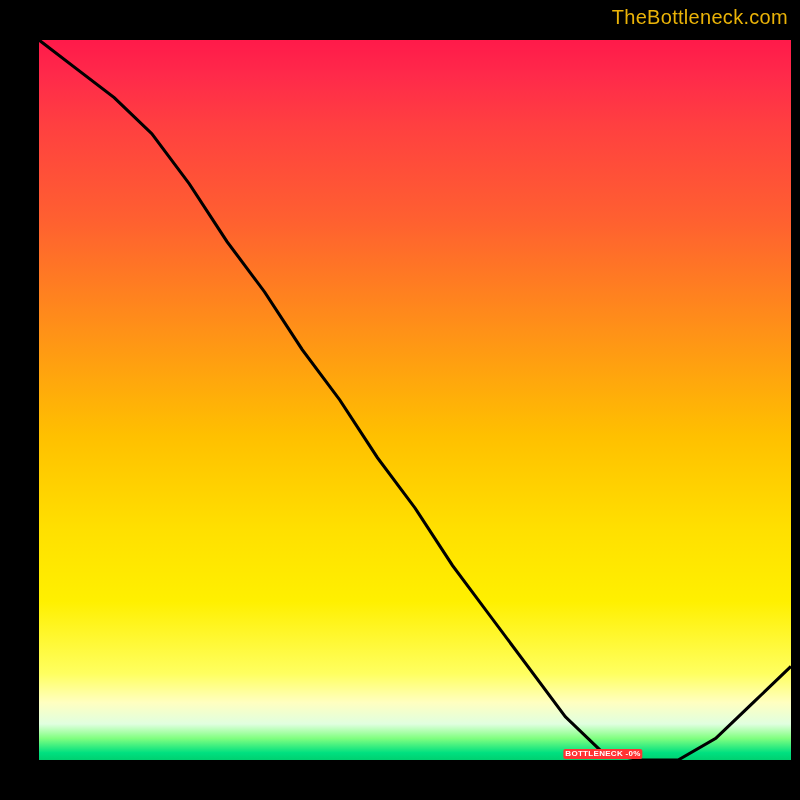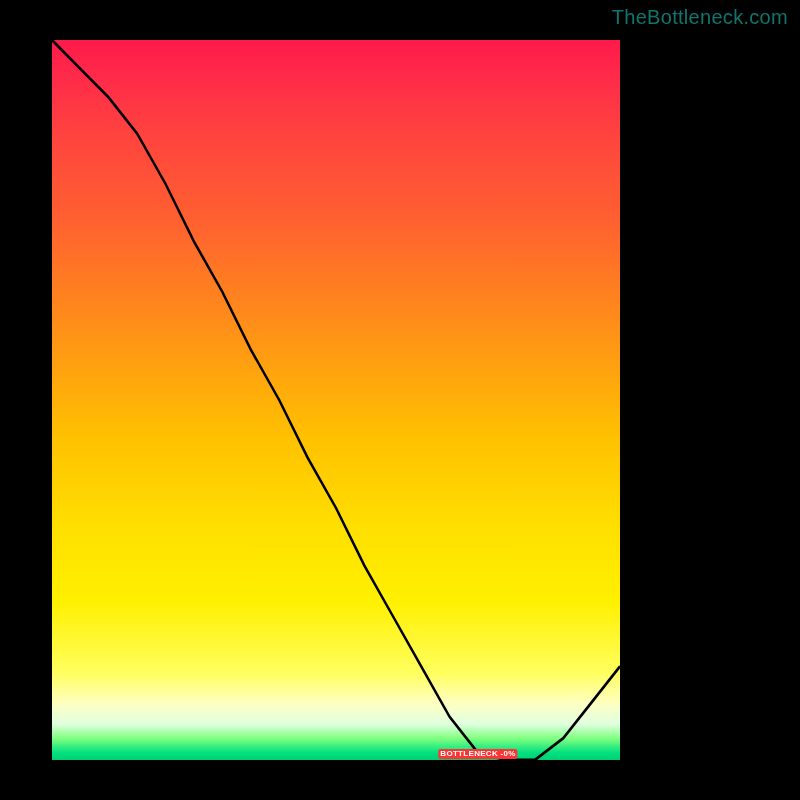--- a/index.html
+++ b/index.html
@@ -11,31 +11,31 @@
   .container {
     width: 800px;
     height: 800px;
     position: relative;
     background: #000000;
   }
   .watermark {
     position: absolute;
     top: 6px;
     right: 12px;
-    color: #0f766e;
+    color: #eab308;
     font-size: 20px;
     font-weight: 500;
     z-index: 10;
     letter-spacing: 0.3px;
   }
   .plot-area {
     position: absolute;
-    left: 52px;
+    left: 39px;
     top: 40px;
-    width: 568px;
+    width: 752px;
     height: 720px;
   }
   .gradient-bg {
     position: absolute;
     left: 0;
     top: 0;
     width: 100%;
     height: 100%;
     background: linear-gradient(to bottom,
       #ff1a4a 0%,

